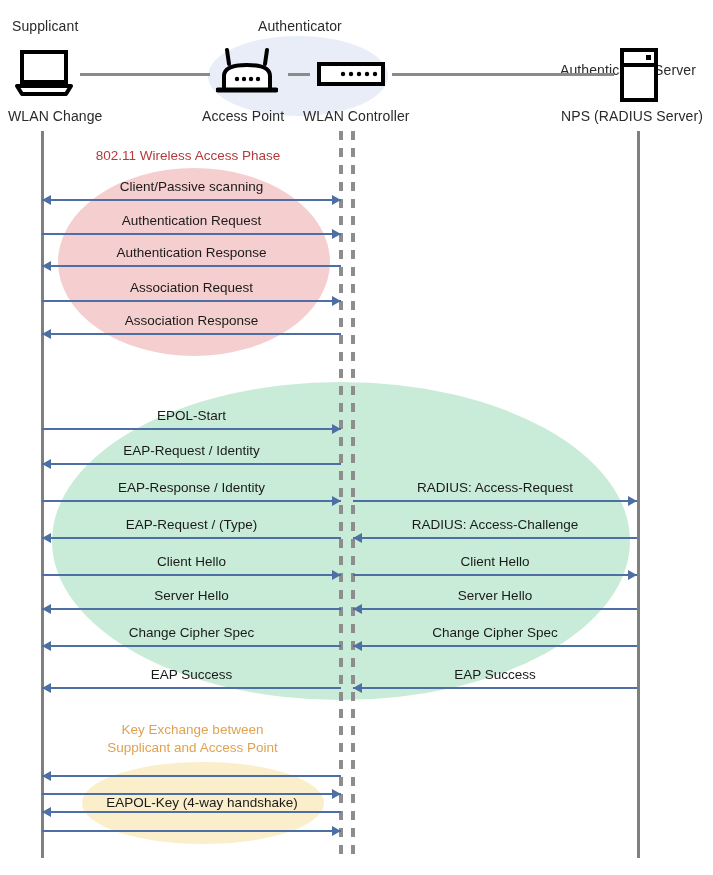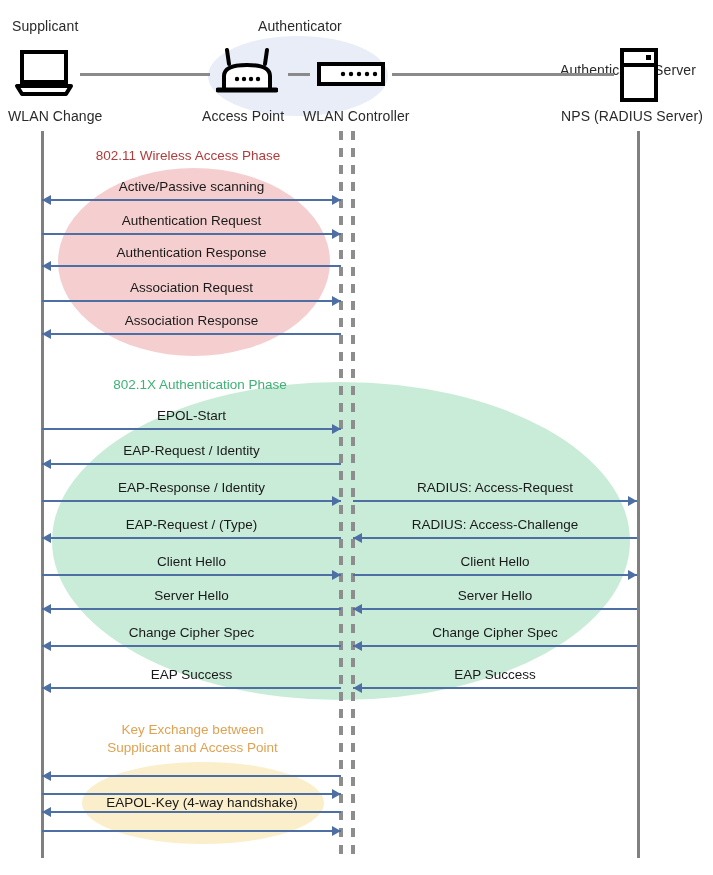--- a/index.html
+++ b/index.html
@@ -179,30 +179,29 @@
   <div class="lifeline" style="left:41px;top:131px;height:727px;"></div>
   <div class="lifeline" style="left:637px;top:131px;height:727px;"></div>
   <div class="lifeline-dashed" style="left:339px;top:131px;height:727px;"></div>
   <div class="lifeline-dashed" style="left:351px;top:131px;height:727px;"></div>
 
   <div class="blob blob-pink" style="left:58px;top:168px;width:272px;height:188px;"></div>
   <div class="blob blob-green" style="left:52px;top:382px;width:578px;height:318px;"></div>
   <div class="blob blob-yellow" style="left:82px;top:762px;width:242px;height:82px;"></div>
 
   <div class="phase-label" style="left:88px;top:147px;width:200px;color:#b23b3b;">802.11 Wireless Access Phase</div>
-  <div class="phase-label" style="left:100px;top:376px;width:200px;color:#3fb176;">802.1X Authentication Phase</div>
   <div class="phase-label" style="left:85px;top:721px;width:215px;color:#e0a251;">Key Exchange between
 Supplicant and Access Point</div>
 
   <div id="msg-layer">
       <div class="msg" style="left: 42px; top: 199px; width: 299px;">
         <div class="msg-line" style="width: 299px;"></div>
         <div class="arrowhead right" style="left: 290px;"></div>
         <div class="arrowhead left" style="left: 0px;"></div>
-        <div class="msg-label" style="left: 149.5px;">Active/Passive scanning</div>
+        <div class="msg-label" style="left: 149.5px;">Client/Passive scanning</div>
       </div>
       <div class="msg" style="left: 42px; top: 233px; width: 299px;">
         <div class="msg-line" style="width: 299px;"></div>
         <div class="arrowhead right" style="left: 290px;"></div>
         <div class="msg-label" style="left: 149.5px;">Authentication  Request</div>
       </div>
       <div class="msg" style="left: 42px; top: 265px; width: 299px;">
         <div class="msg-line" style="width: 299px;"></div>
         <div class="arrowhead left" style="left: 0px;"></div>
         <div class="msg-label" style="left: 149.5px;">Authentication  Response</div>

